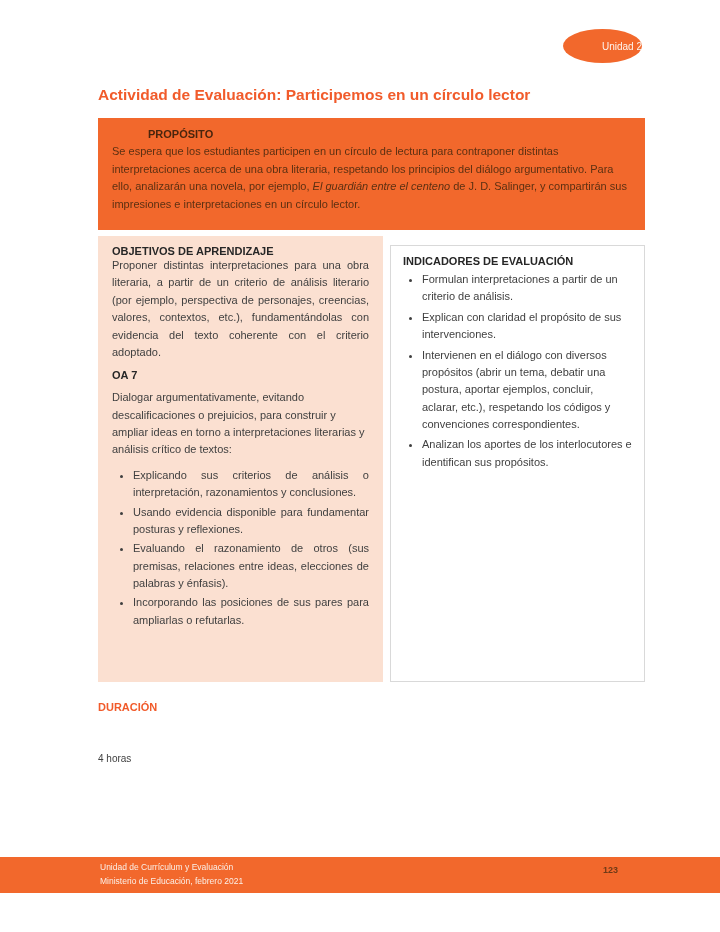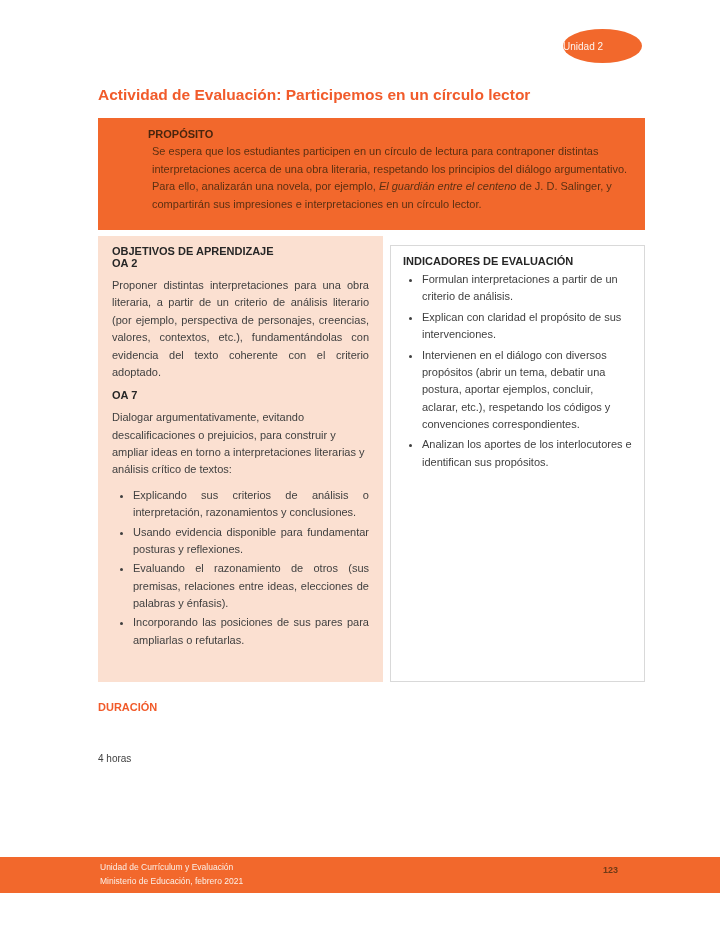--- a/index.html
+++ b/index.html
@@ -20,41 +20,41 @@
     border-radius: 0 10px 10px 0;
     display: flex; align-items: center; justify-content: center;
     padding-left: 64px;
     color: #FDF4EE; font-size: 10.5px;
   }
   .unidad-pill {
     position: absolute; left: 563px; top: 29px;
     width: 79px; height: 34px;
     background: #F2682C;
     border-radius: 50%;
-    display: flex; align-items: center; justify-content: flex-start;
+    display: flex; align-items: center; justify-content: flex-end;
     color: #FDF4EE; font-size: 10px;
   }
 
   
   .doc-title {
     position: absolute; left: 98px; top: 86px;
     width: 560px;
     color: #F15B2B; font-size: 15.5px; font-weight: bold;
   }
 
   
   .proposito-box {
     position: absolute; left: 98px; top: 118px;
     width: 547px; min-height: 112px;
     background: #F2682C;
     padding: 10px 14px 12px 14px;
     color: #5C3012;
   }
   .proposito-heading { font-size: 11px; font-weight: bold; color: #4A250D; margin-bottom: 3px; margin-left: 36px; }
-  .proposito-body { font-size: 11px; line-height: 1.6; color: #5C3012; margin-left: 40px; }
+  .proposito-body { font-size: 11px; line-height: 1.6; color: #5C3012; }
 
   
   .columns {
     position: absolute; left: 98px; top: 236px;
     width: 628px;
     display: flex; align-items: flex-end;
     gap: 7px;
   }
   .col-left {
     width: 285px; min-height: 446px;
@@ -118,21 +118,20 @@
 
   <div class="proposito-box">
     <div class="proposito-heading">PROPÓSITO</div>
     <p class="proposito-body"><span>Se espera que los estudiantes participen en un círculo de lectura para contraponer distintas interpretaciones acerca de una obra literaria, respetando los principios del diálogo argumentativo. Para ello, analizarán una novela, por ejemplo, </span><em>El guardián entre el centeno</em><span> de J. D. Salinger, y compartirán sus impresiones e interpretaciones en un círculo lector.</span></p>
   </div>
 
   <div class="columns">
 
     <div class="col-left">
       <div class="col-heading">OBJETIVOS DE APRENDIZAJE</div>
-      <div class="oa-label">OA 2</div>
       <p class="col-para">Proponer distintas interpretaciones para una obra literaria, a partir de un criterio de análisis literario (por ejemplo, perspectiva de personajes, creencias, valores, contextos, etc.), fundamentándolas con evidencia del texto coherente con el criterio adoptado.</p>
       <div class="oa-label oa7">OA 7</div>
       <p class="col-para intro">Dialogar argumentativamente, evitando descalificaciones o prejuicios, para construir y ampliar ideas en torno a interpretaciones literarias y análisis crítico de textos:</p>
       <ul class="bullets">
         <li>Explicando sus criterios de análisis o interpretación, razonamientos y conclusiones.</li>
         <li>Usando evidencia disponible para fundamentar posturas y reflexiones.</li>
         <li>Evaluando el razonamiento de otros (sus premisas, relaciones entre ideas, elecciones de palabras y énfasis).</li>
         <li>Incorporando las posiciones de sus pares para ampliarlas o refutarlas.</li>
       </ul>
     </div>

